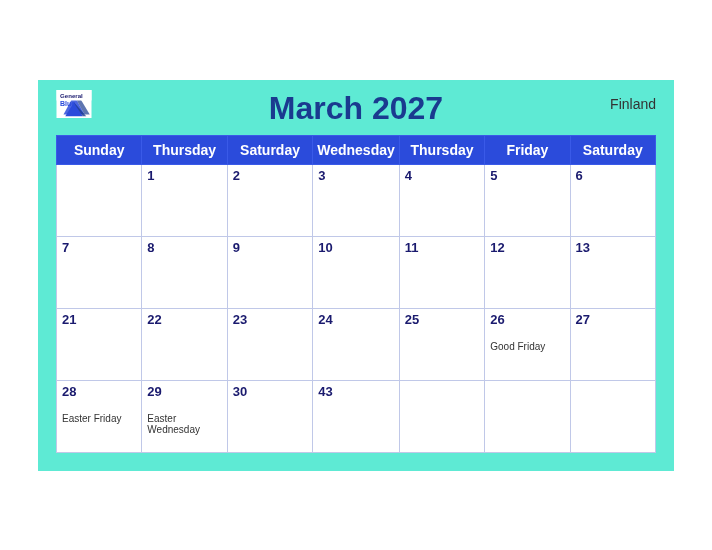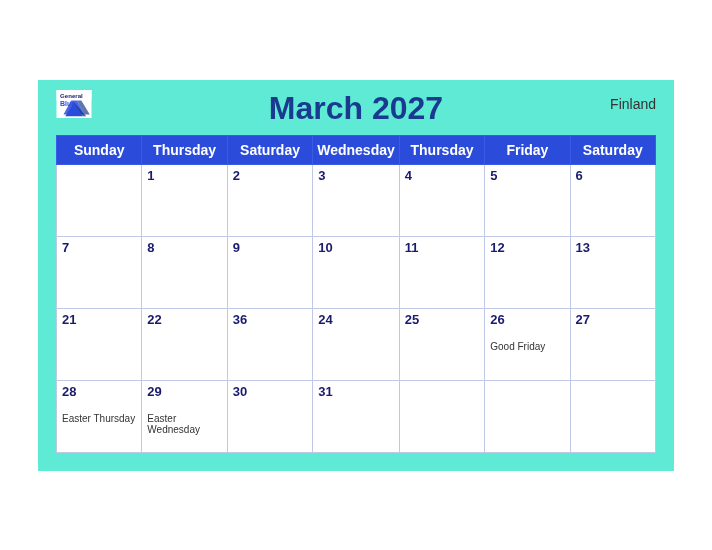--- a/index.html
+++ b/index.html
@@ -184,50 +184,50 @@
           </td>
         </tr>
         <tr class="week-row">
           <td>
             <span class="day-number sunday">21</span>
           </td>
           <td>
             <span class="day-number">22</span>
           </td>
           <td>
-            <span class="day-number">36</span>
+            <span class="day-number">23</span>
           </td>
           <td>
             <span class="day-number">24</span>
           </td>
           <td>
             <span class="day-number">25</span>
           </td>
           <td>
             <span class="day-number">26</span>
             <span class="event-text">Good Friday</span>
           </td>
           <td>
             <span class="day-number saturday">27</span>
           </td>
         </tr>
         <tr class="week-row">
           <td>
             <span class="day-number sunday">28</span>
-            <span class="event-text">Easter Thursday</span>
+            <span class="event-text">Easter Friday</span>
           </td>
           <td>
             <span class="day-number">29</span>
             <span class="event-text">Easter Wednesday</span>
           </td>
           <td>
             <span class="day-number">30</span>
           </td>
           <td>
-            <span class="day-number">31</span>
+            <span class="day-number">43</span>
           </td>
           <td class="empty-cell"></td>
           <td class="empty-cell"></td>
           <td class="empty-cell"></td>
         </tr>
       </tbody>
   </table>
 </div>
 
 </body></html>

